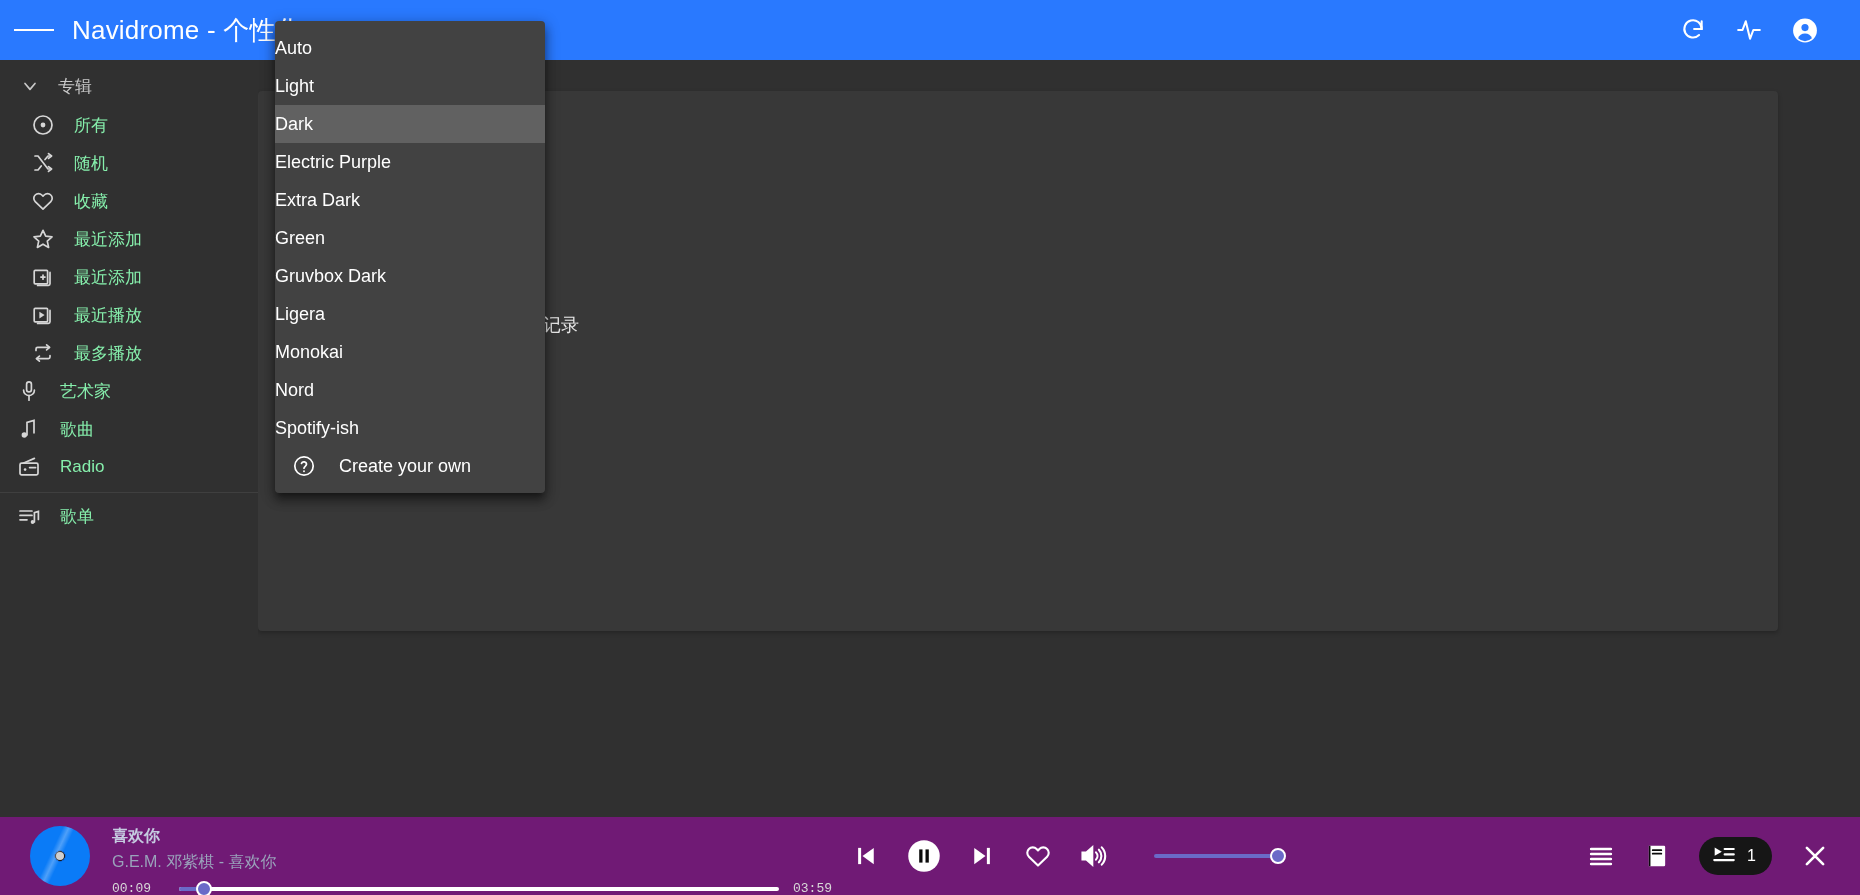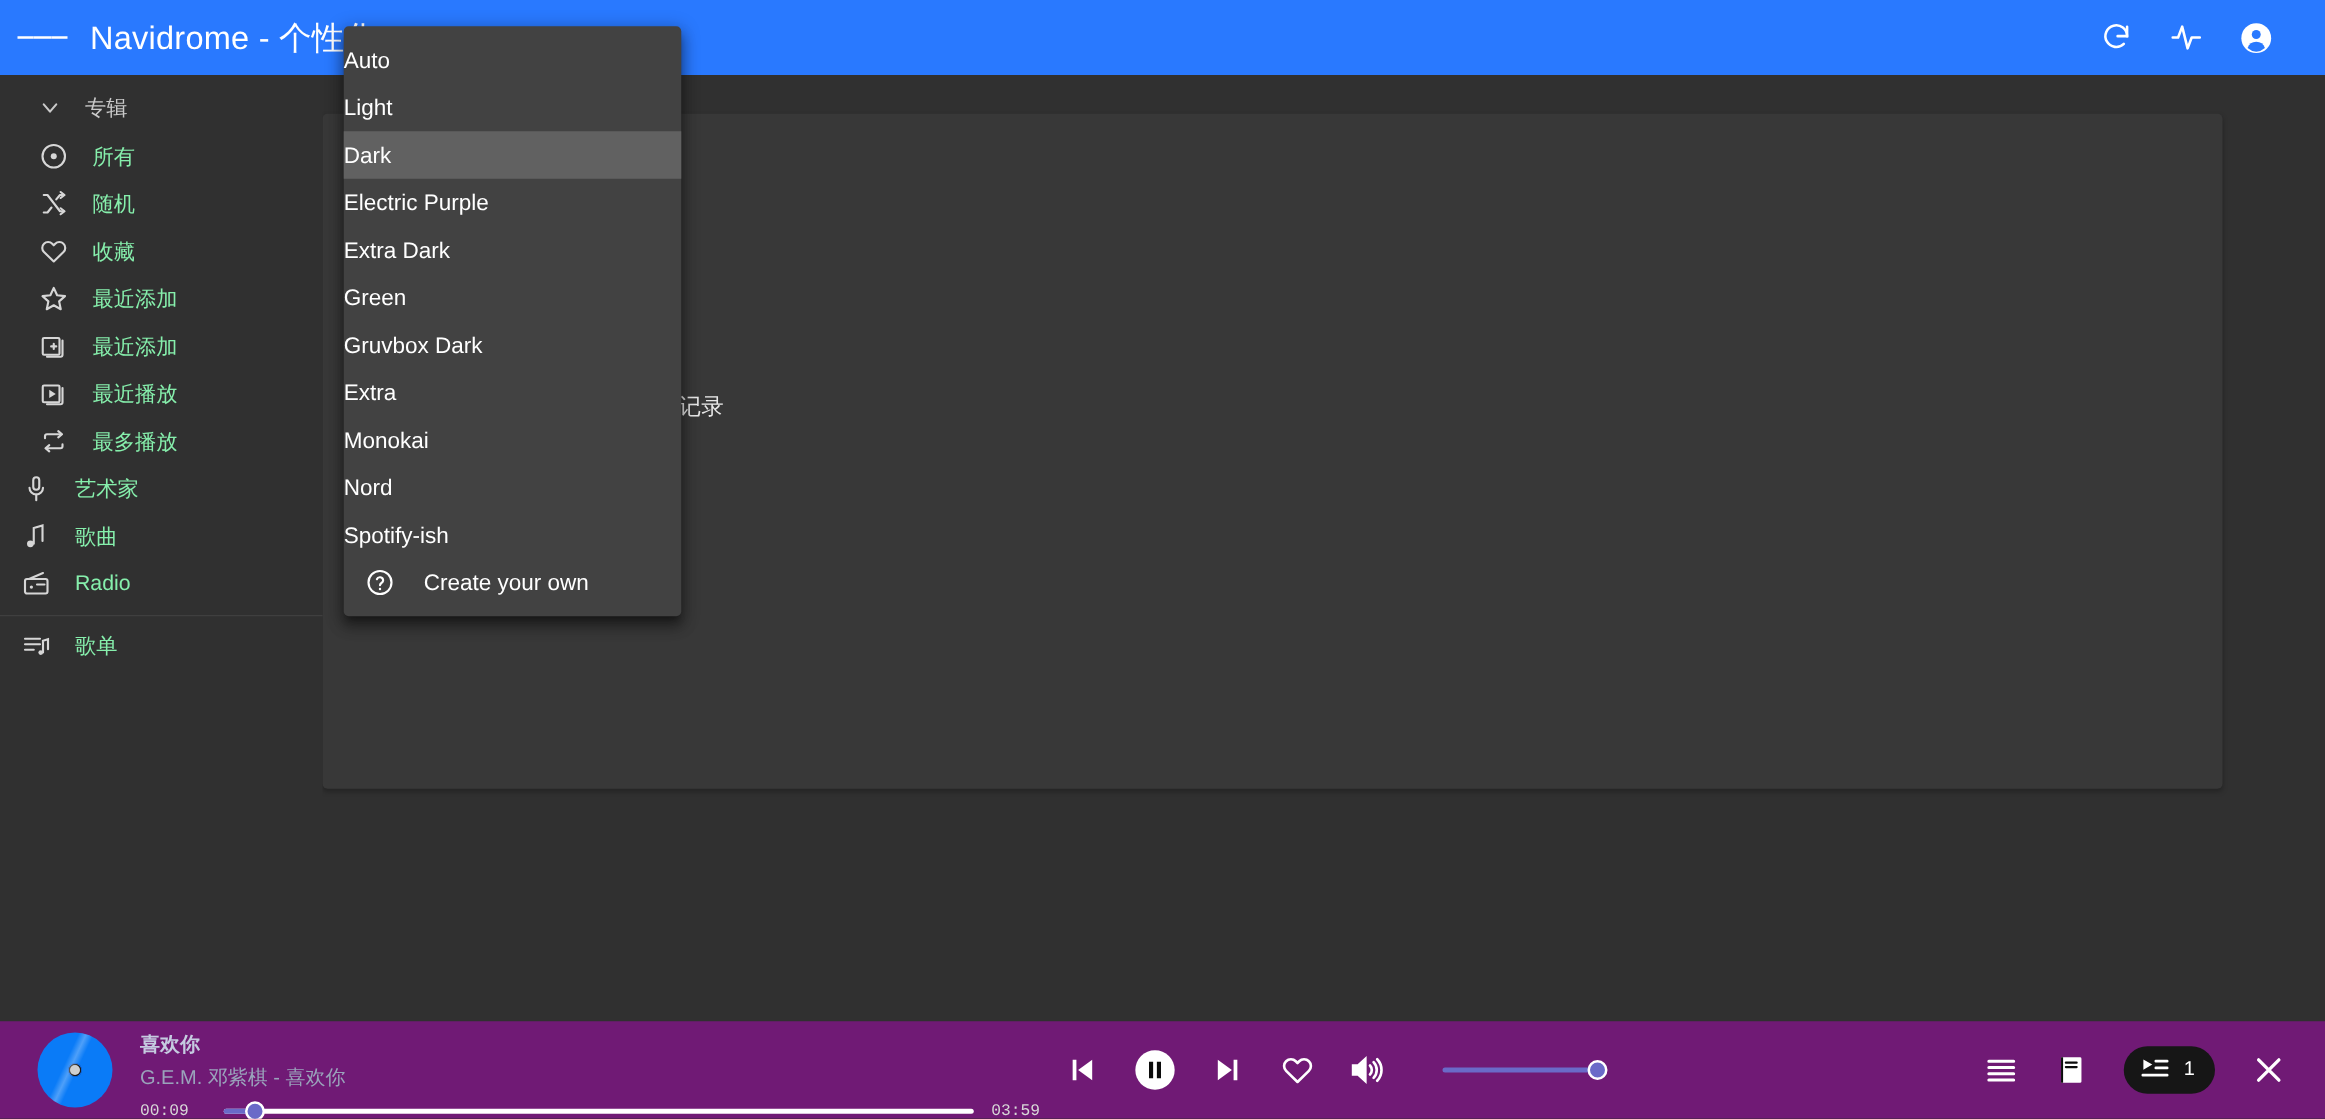--- a/index.html
+++ b/index.html
@@ -31,21 +31,21 @@
   
   .sidebar {
     position:absolute; top:60px; left:0; width:258px; height:835px;
     background:#303030; z-index: 10; padding-top: 6px;
   }
   .side-row {
     display:flex; align-items:center; height:38px; cursor:pointer;
     color:#b9b9b9; font-size:17px;
   }
   .side-row .lbl { color:#86efac; }
-  .group-head { padding-left: 28px; height: 40px; }
+  .group-head { padding-left: 18px; height: 40px; }
   .group-head .chev { width:24px; height:24px; display:flex; align-items:center; justify-content:center; margin-right: 16px;}
   .group-head .lbl { font-size:17px; color:#c9c9c9; }
   .side-row.sub { padding-left: 30px; }
   .side-row.top { padding-left: 16px; }
   .side-icon {
     width:26px; height:26px; margin-right:18px; flex:0 0 26px;
     display:flex; align-items:center; justify-content:center;
   }
   .side-icon svg { display:block; }
   .side-sep { height:1px; background:#3f3f3f; margin: 6px 0 4px 0; }
@@ -333,21 +333,21 @@
     <div class="menu-item">
         <span>Extra Dark</span>
       </div>
     <div class="menu-item">
         <span>Green</span>
       </div>
     <div class="menu-item">
         <span>Gruvbox Dark</span>
       </div>
     <div class="menu-item">
-        <span>Extra</span>
+        <span>Ligera</span>
       </div>
     <div class="menu-item">
         <span>Monokai</span>
       </div>
     <div class="menu-item">
         <span>Nord</span>
       </div>
     <div class="menu-item">
         <span>Spotify-ish</span>
       </div>

